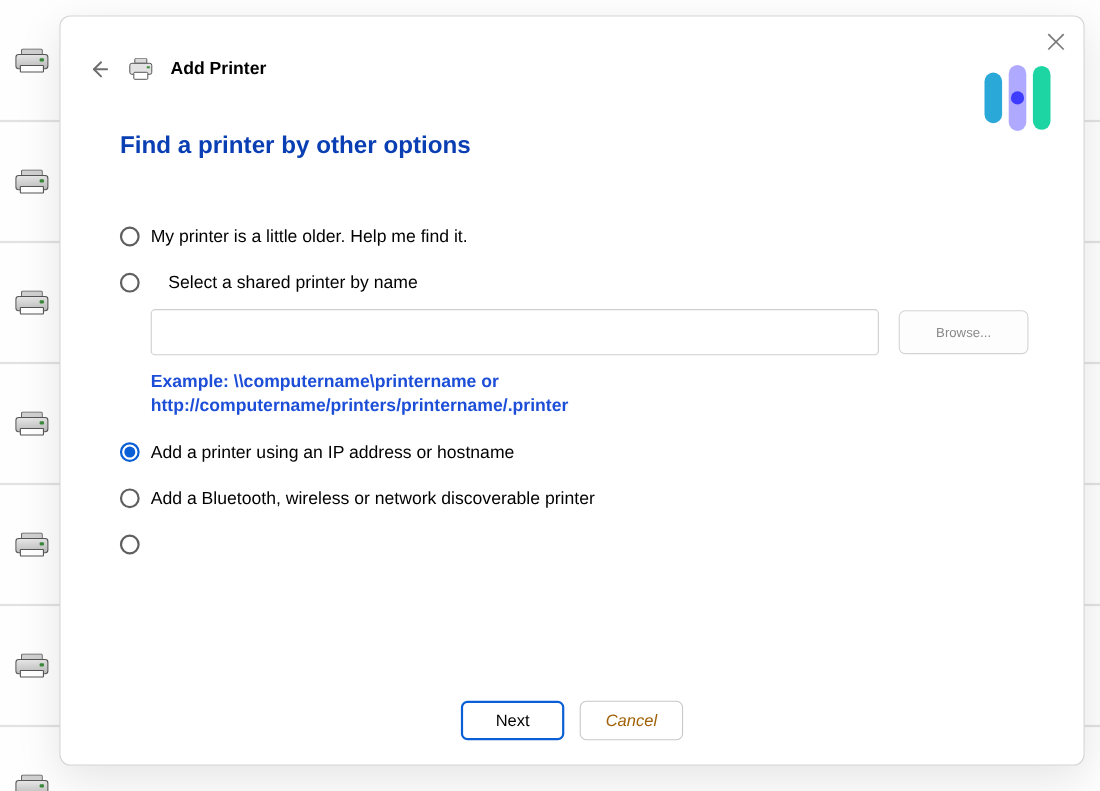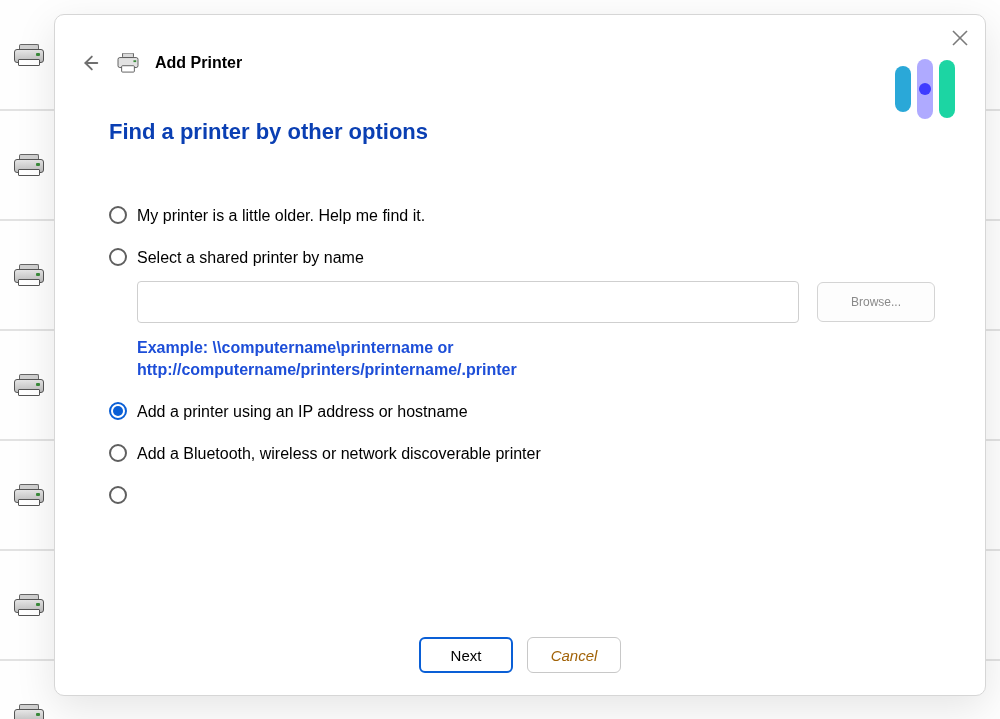--- a/index.html
+++ b/index.html
@@ -362,21 +362,21 @@
     <h1 class="section-heading">Find a printer by other options</h1>
 
     <div class="opts">
 
       <label class="opt">
         <span class="radio"></span>
         <span class="opt-label">My printer is a little older. Help me find it.</span>
       </label>
 
       <div class="opt" style="flex-direction:column; gap:0;">
-        <div style="display:flex; gap:10px; align-items:flex-start;">
+        <div style="display:flex; gap:26px; align-items:flex-start;">
           <span class="radio"></span>
           <span class="opt-label">Select a shared printer by name</span>
         </div>
         <div class="share-row">
           <input class="share-input" type="text" value="" style="">
           <button class="browse-btn">Browse...</button>
         </div>
         <div class="example-text">Example: \\computername\printername or http://computername/printers/printername/.printer</div>
       </div>
 

